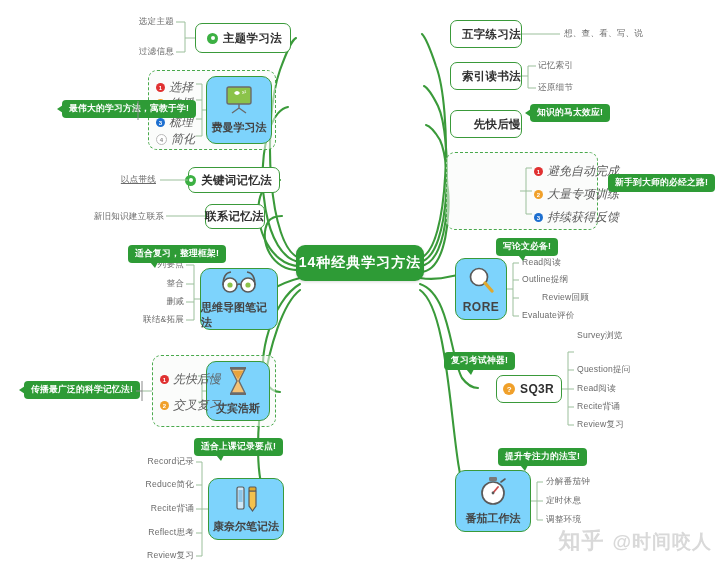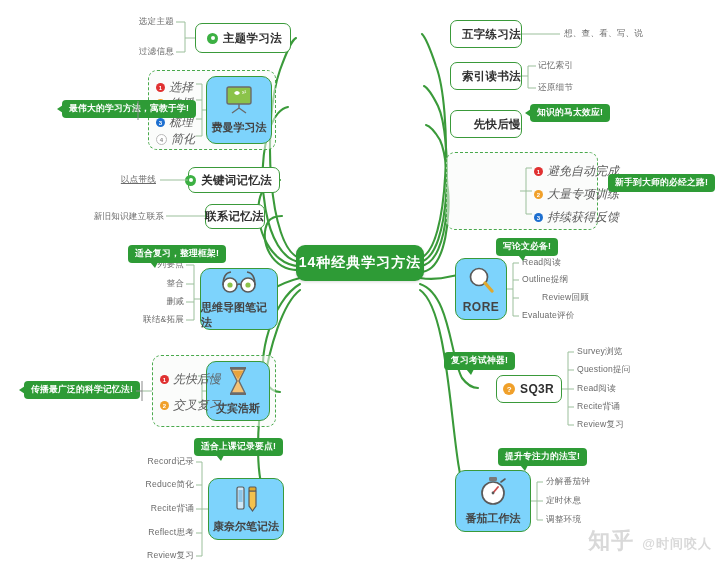--- a/index.html
+++ b/index.html
@@ -50,21 +50,21 @@
   .gdot{width:11px;height:11px;border-radius:50%;background:#3cb043;flex:none;
         display:inline-flex;align-items:center;justify-content:center;margin-right:5px;}
   .gdot::after{content:"";width:4px;height:4px;border-radius:50%;background:#fff;}
   .qdot{width:12px;height:12px;border-radius:50%;background:#f0a02a;flex:none;color:#fff;
         display:inline-flex;align-items:center;justify-content:center;margin-right:5px;
         font-size:8px;font-weight:700;}
 
   .watermark{position:absolute;right:8px;bottom:6px;display:flex;align-items:baseline;
              color:#d9d9d9;white-space:nowrap;}
   .wm-logo{font-size:22px;font-weight:700;letter-spacing:1px;}
-  .wm-user{font-size:13px;font-weight:700;margin-left:8px;letter-spacing:1px;text-align:right;}
+  .wm-user{font-size:19px;font-weight:700;margin-left:8px;letter-spacing:1px;text-align:right;}
 </style>
 </head>
 <body>
 
 <div id="canvas">
 
   <svg class="links" viewBox="0 0 720 562">
     <g fill="none" stroke="#3a9a3a" stroke-width="2.1" stroke-linecap="round">
       <path d="M300,258 C268,250 262,120 280,70 C288,48 292,40 296,38"></path>
       <path d="M300,262 C264,258 254,170 270,128 C276,112 282,108 288,107"></path>
@@ -342,21 +342,21 @@
   </div>
   <svg class="links">
     <g fill="none" stroke="#9bbf9b" stroke-width="1">
       <path d="M562,389 L568,389 L568,352 L574,352"></path>
       <path d="M568,370 L574,370"></path>
         <path d="M568,389 L574,389"></path>
       <path d="M568,407 L574,407"></path>
         <path d="M568,389 L568,425 L574,425"></path>
     </g>
   </svg>
-  <div class="leaf" style="left:577px;top:346px;text-align:right;">Survey浏览</div>
+  <div class="leaf" style="left:577px;top:330px;text-align:right;">Survey浏览</div>
   <div class="leaf" style="left:577px;top:364px;">Question提问</div>
   <div class="leaf" style="left:577px;top:383px;">Read阅读</div>
   <div class="leaf" style="left:577px;top:401px;">Recite背诵</div>
   <div class="leaf" style="left:577px;top:419px;">Review复习</div>
   <div class="tip down" style="left:444px;top:352px;">
     <span>复习考试神器!</span>
     <i class="tail"></i>
   </div>
 
   <div class="bigcard" style="left:455px;top:470px;width:76px;height:62px;">

